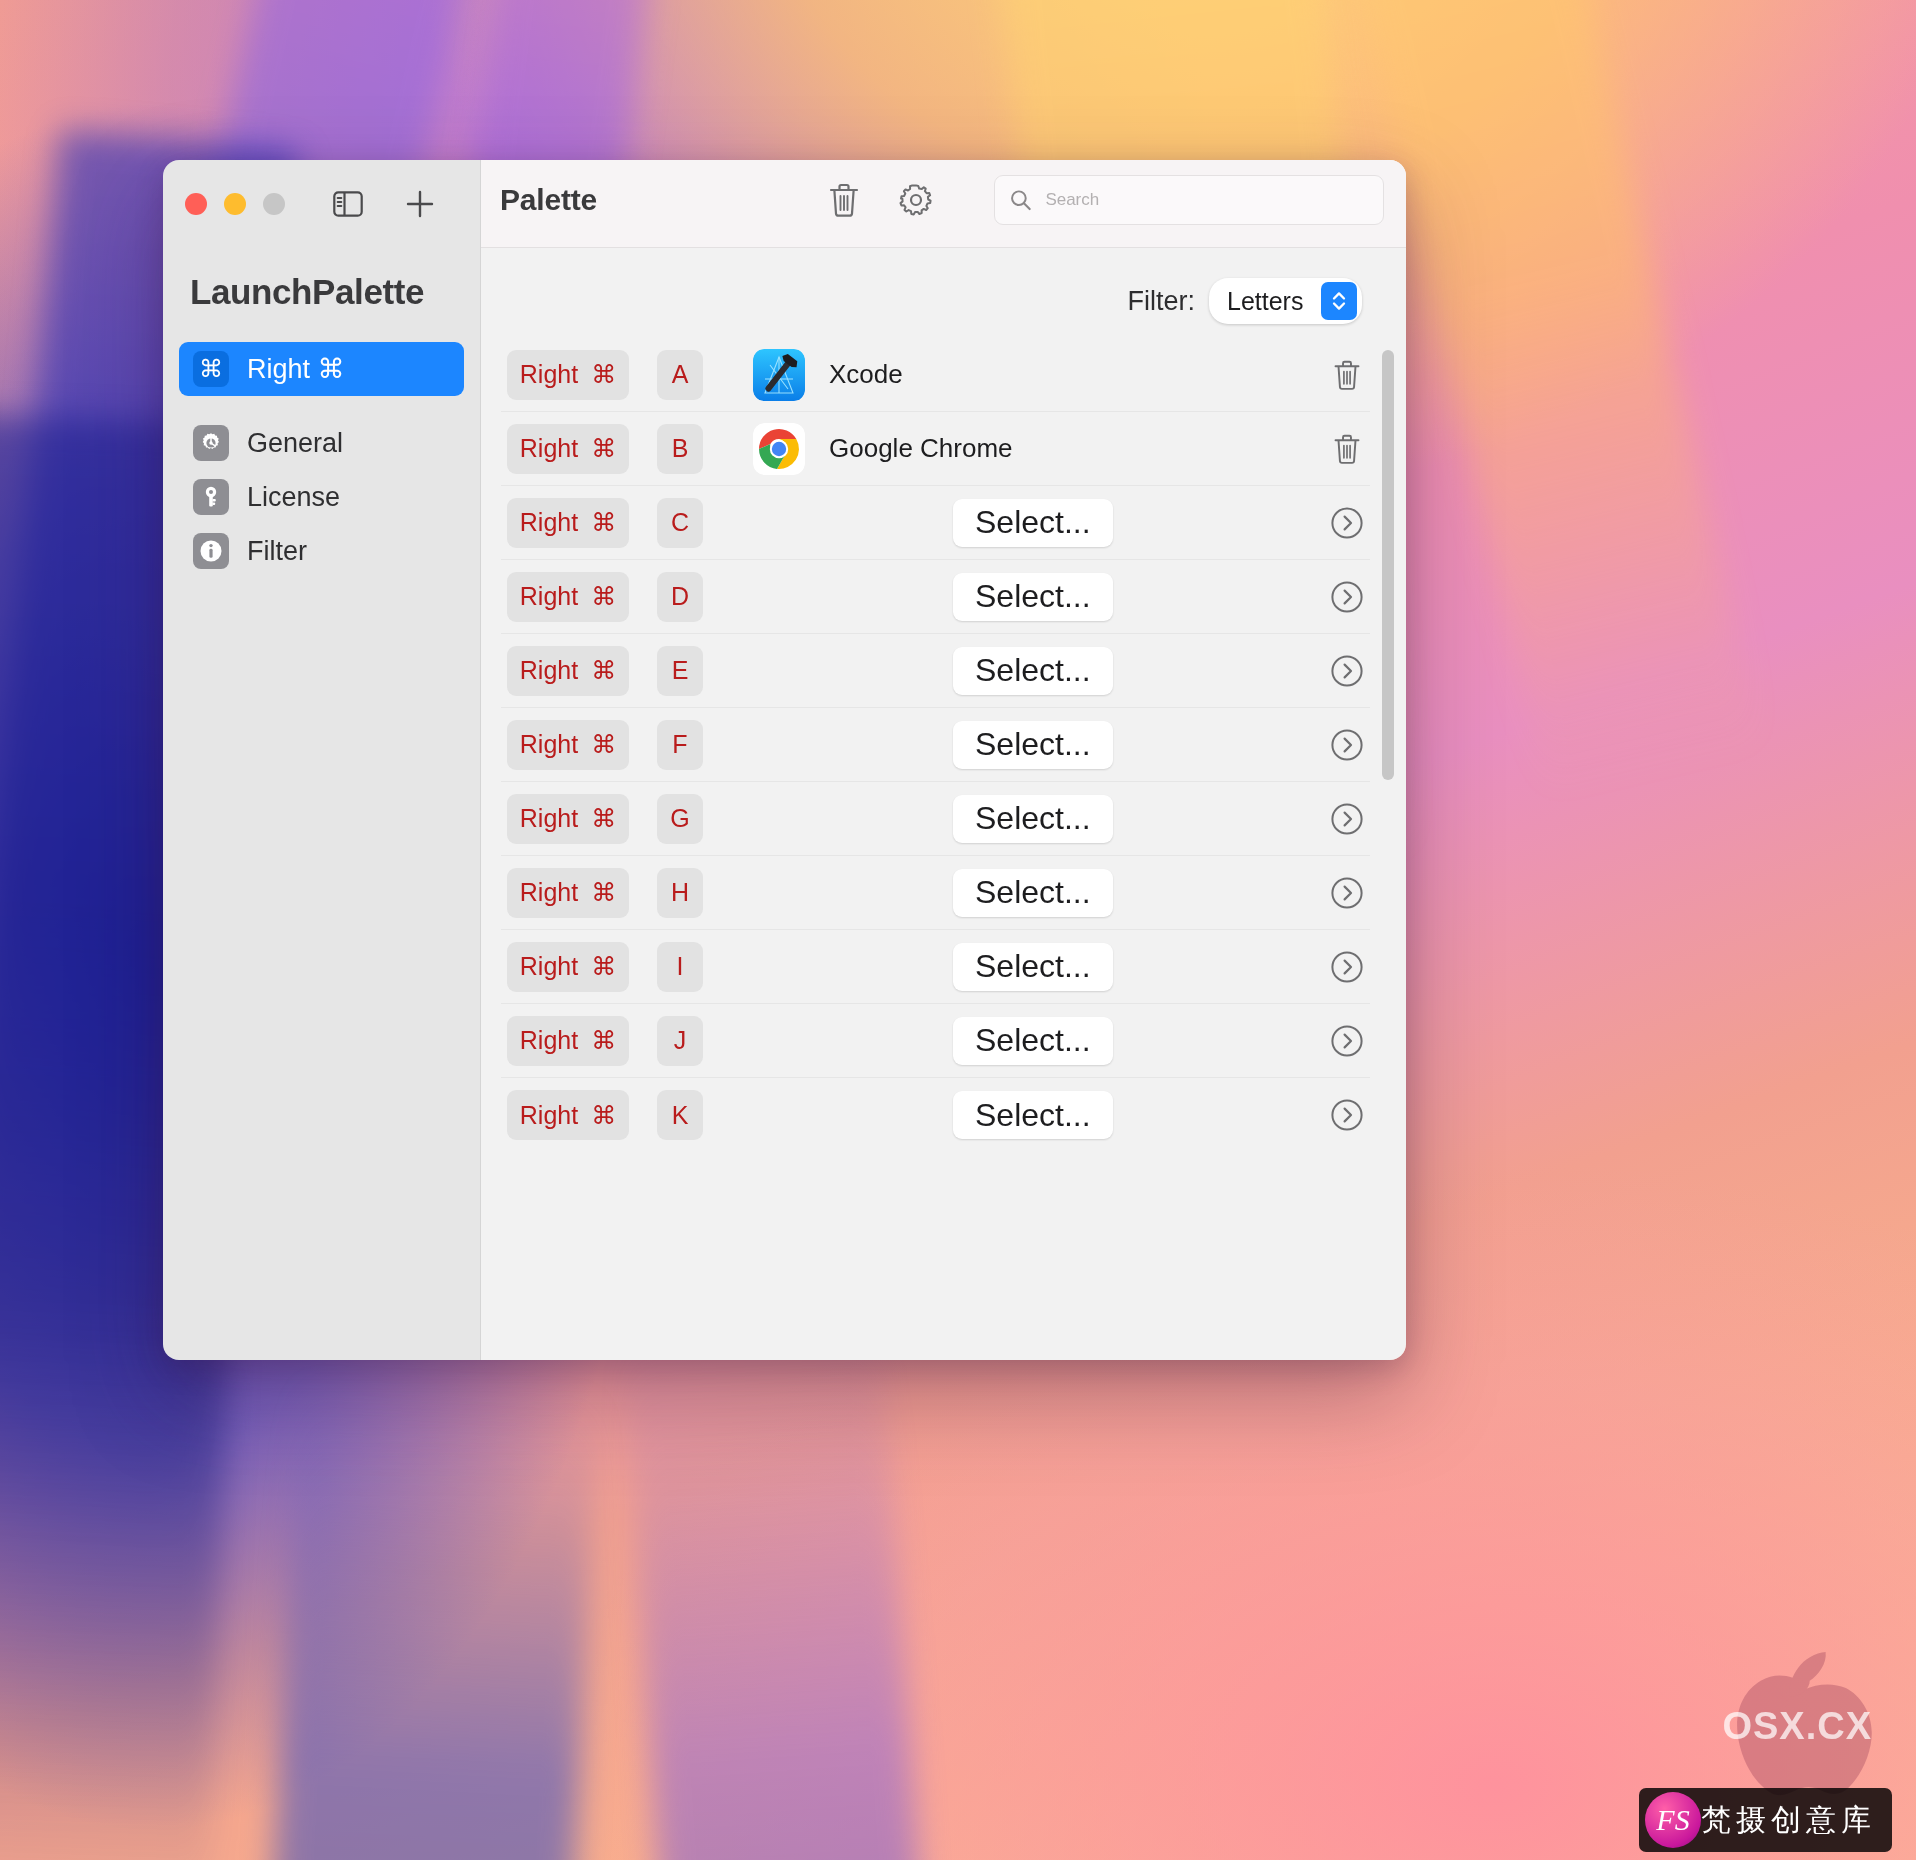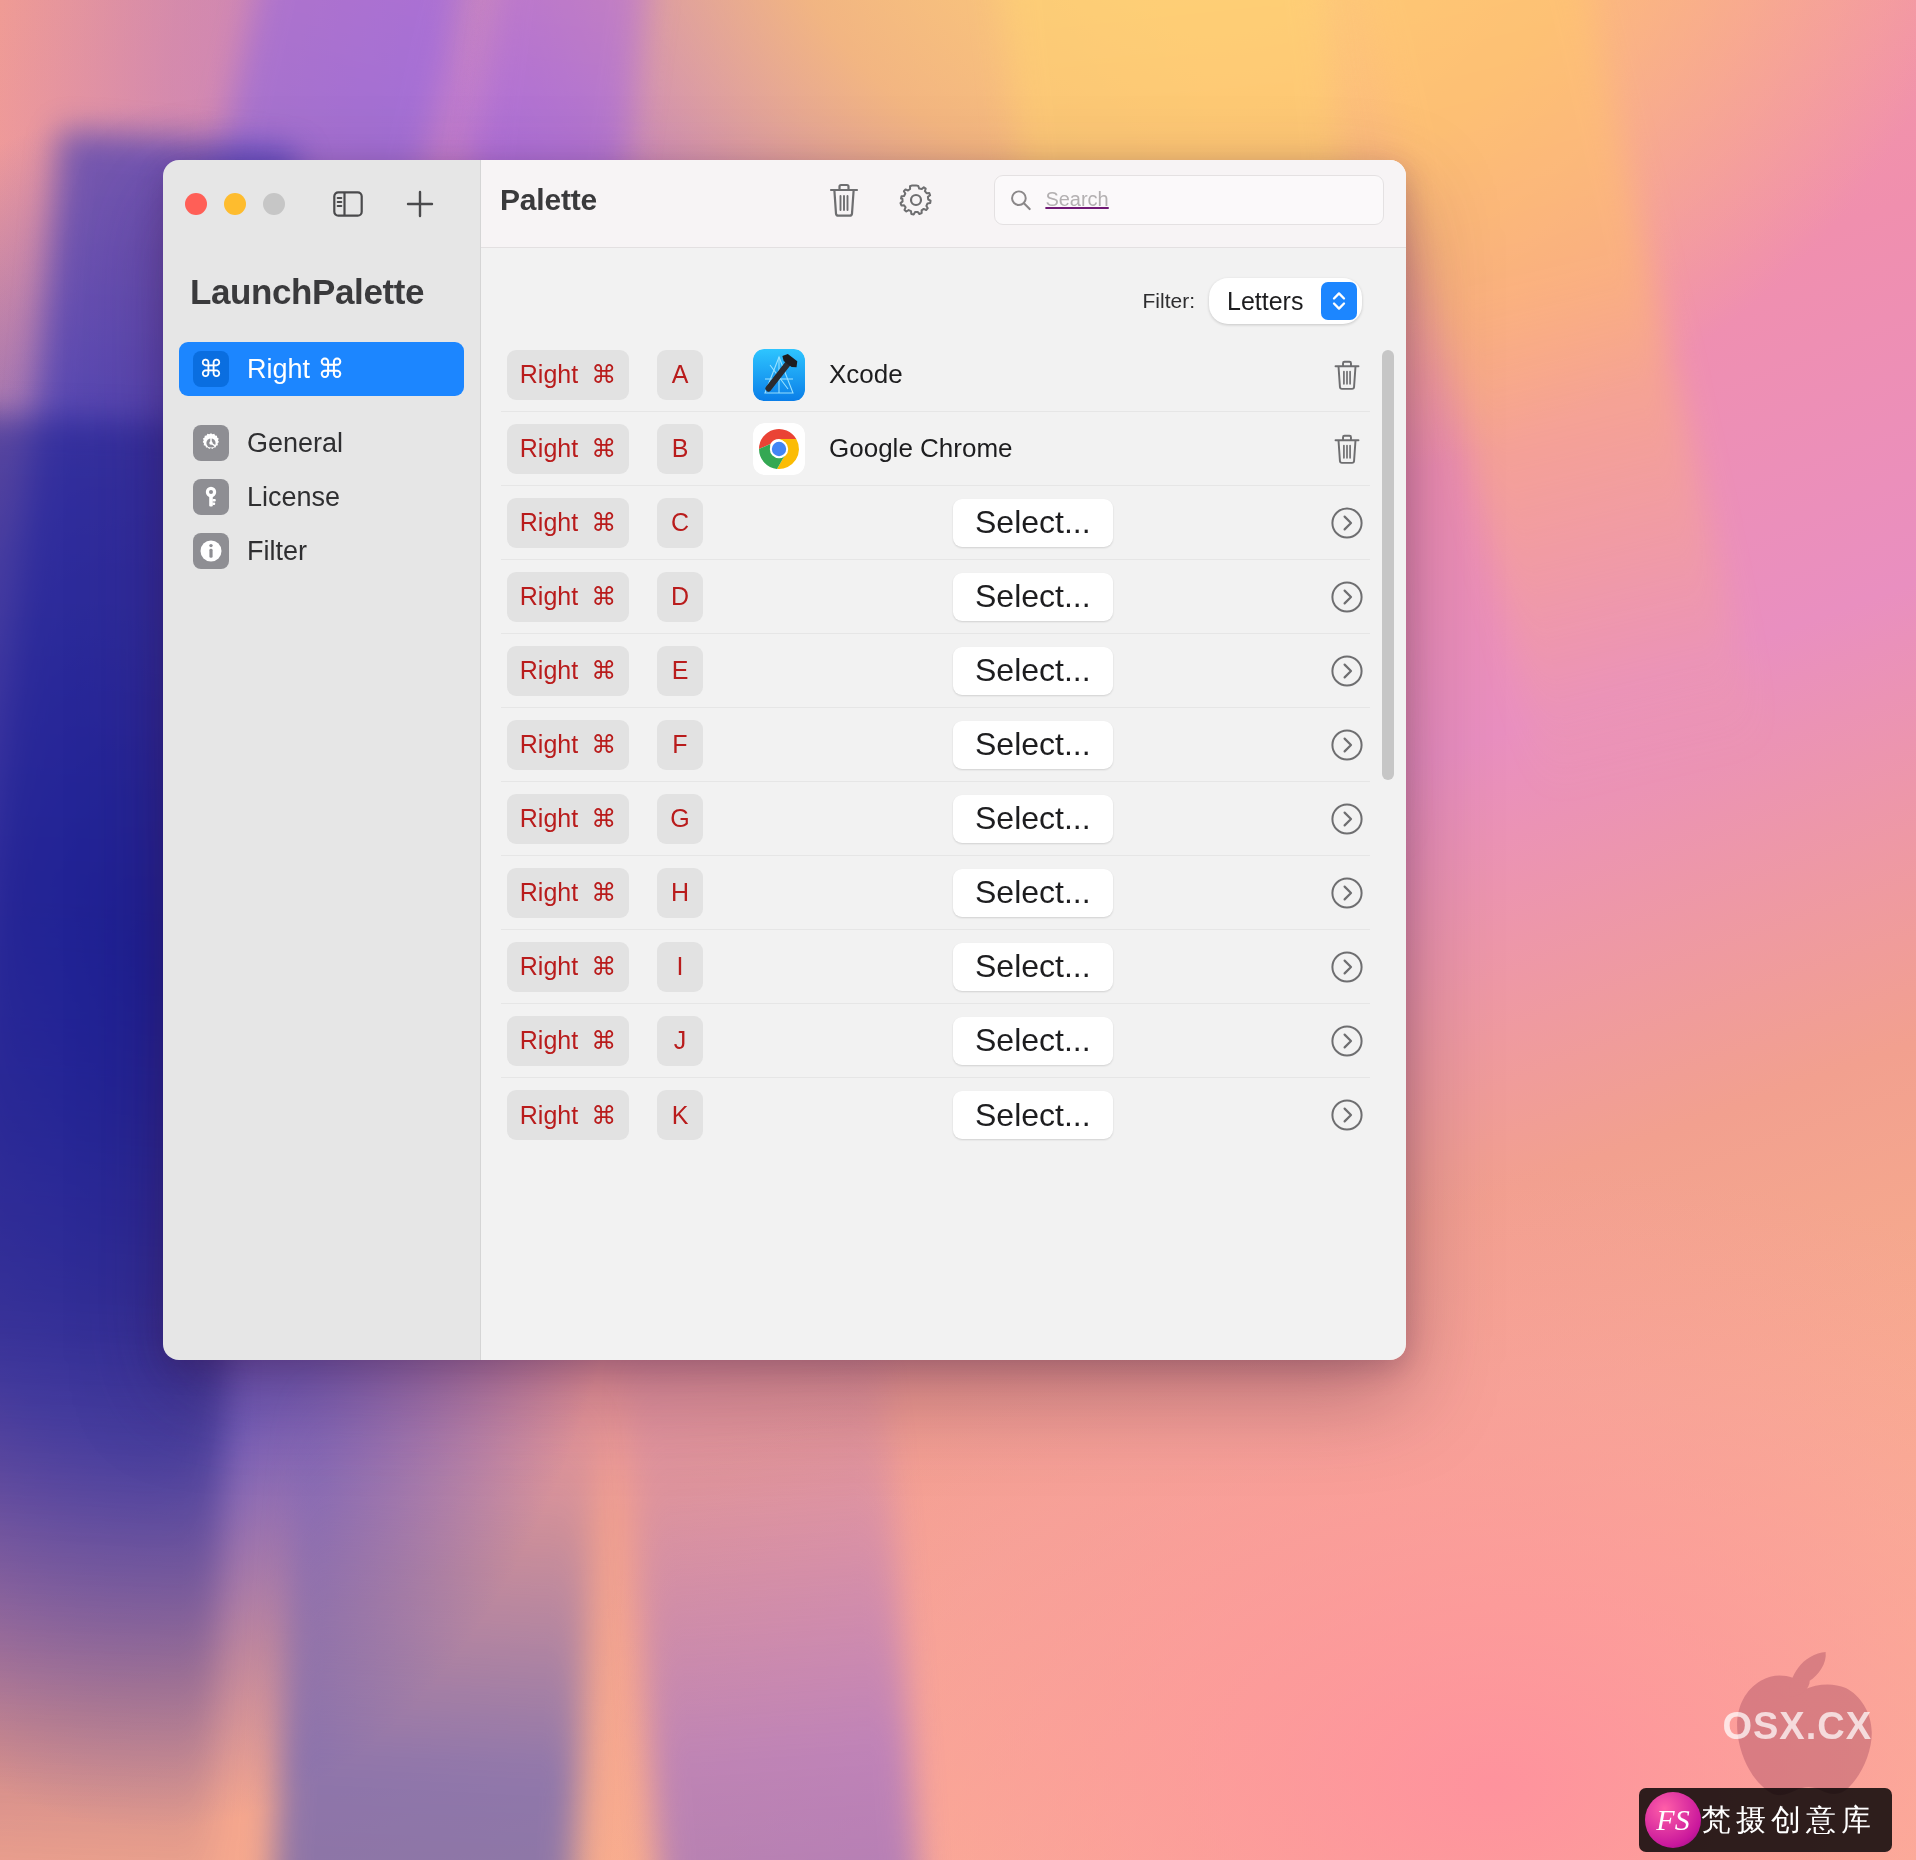--- a/index.html
+++ b/index.html
@@ -80,30 +80,30 @@
     padding:0 22px 8px 19px; gap:0; border-bottom:1px solid #e3e0e1; flex:none;
   }
   .pane-title { font-size:30px; font-weight:700; color:#3a3a3c; letter-spacing:-.2px; }
   .toolbar-actions { display:flex; align-items:center; gap:32px; margin-left:auto; }
   .tbar-btn { width:40px; height:40px; display:flex; align-items:center; justify-content:center; }
   .searchbox {
     width:390px; height:50px; border:1px solid #e4e1e2; border-radius:9px;
     background:#fbf9fa; display:flex; align-items:center; gap:13px; padding:0 14px; margin-left:26px;
   }
   .searchbox input {
-    border:none; outline:none; background:transparent; font-size:20px; color:#701a75;
-    font-family:"Liberation Sans", sans-serif; width:100%;text-decoration:underline;
+    border:none; outline:none; background:transparent; font-size:17px; color:#701a75;
+    font-family:"Liberation Sans", sans-serif; width:100%;
   }
   .searchbox input::placeholder { color:#b3b0b1; }
 
   .filter-row {
     display:flex; align-items:center; justify-content:flex-end; gap:14px;
     padding:30px 44px 14px 0; flex:none;
   }
-  .filter-label { font-size:21px; color:#2d2d2f; }
+  .filter-label { font-size:27px; color:#2d2d2f; }
   .popup {
     height:46px; min-width:153px; background:#fff; border-radius:19px;
     box-shadow:0 1px 3px rgba(0,0,0,.18); display:flex; align-items:center;
     padding-left:18px; padding-right:5px; gap:16px;
   }
   .popup-value { font-size:25px; color:#1d1d1f; }
   .stepper {
     width:36px; height:38px; border-radius:7px; background:#1c86ff; margin-left:auto;
     display:flex; flex-direction:column; align-items:center; justify-content:center; gap:3px;
   }

